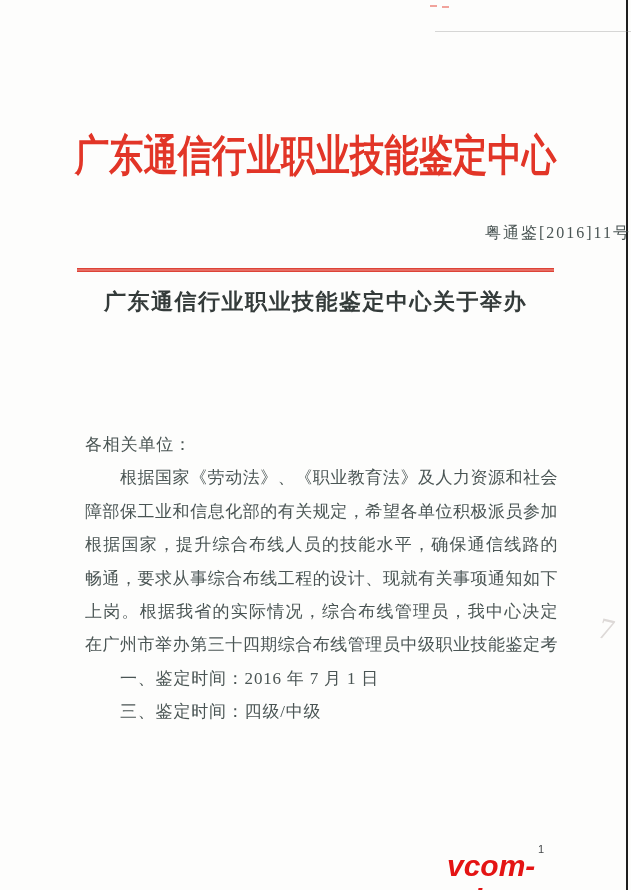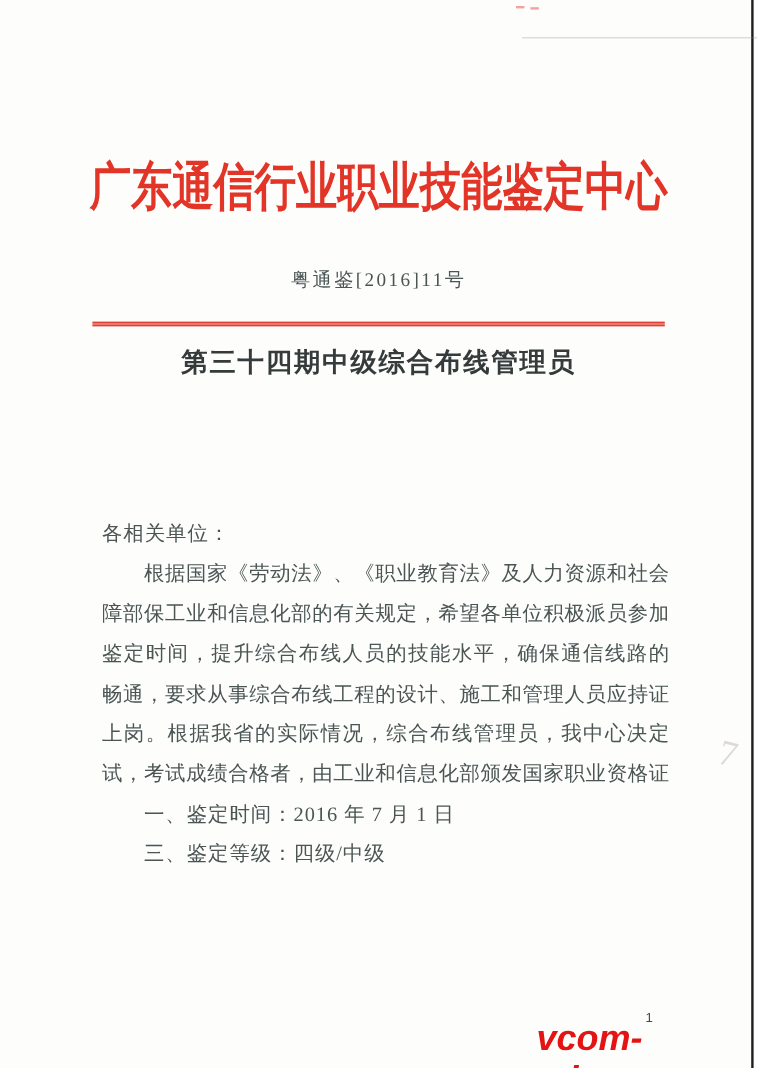--- a/index.html
+++ b/index.html
@@ -65,21 +65,21 @@
     color: var(--header-red, #e23527);
     transform: scaleX(0.8);
     transform-origin: 50% 50%;
   }
 
   .doc-number {
     position: absolute;
     top: 223px;
     left: 0;
     width: 100%;
-    text-align: center;
+    text-align: right;
     font-size: 16px;
     letter-spacing: 2px;
     color: var(--body-text, #4a5554);
   }
 
   .red-rule {
     position: absolute;
     top: 268px;
     left: 77px;
     width: 477px;
@@ -171,31 +171,31 @@
   <div class="scan-speck speck-2"></div>
   <div class="bleedthrough">7</div>
 
   <div class="header-title">广东通信行业职业技能鉴定中心</div>
 
   <div class="doc-number">粤通鉴[2016]11号</div>
 
   <div class="red-rule"></div>
 
   <div class="notice-title">
-    <div>第三十四期中级综合布线管理员</div>
+    <div>广东通信行业职业技能鉴定中心关于举办</div>
   </div>
 
   <div class="body-block">
     <div class="body-line">各相关单位：</div>
     <div class="body-line justify indent">根据国家《劳动法》、《职业教育法》及人力资源和社会保</div>
     <div class="body-line justify">障部、工业和信息化部的有关规定，希望各单位积极派员参加</div>
-    <div class="body-line justify">鉴定时间，提升综合布线人员的技能水平，确保通信线路的</div>
-    <div class="body-line justify">畅通，要求从事综合布线工程的设计、施工和管理人员应持证</div>
+    <div class="body-line justify">根据国家，提升综合布线人员的技能水平，确保通信线路的</div>
+    <div class="body-line justify">畅通，要求从事综合布线工程的设计、现就有关事项通知如下</div>
     <div class="body-line justify">上岗。根据我省的实际情况，综合布线管理员，我中心决定</div>
-    <div class="body-line justify">试，考试成绩合格者，由工业和信息化部颁发国家职业资格证</div>
+    <div class="body-line justify">在广州市举办第三十四期综合布线管理员中级职业技能鉴定考</div>
     <div class="body-line indent">一、鉴定时间：2016 年 7 月 1 日</div>
-    <div class="body-line indent">三、鉴定等级：四级/中级</div>
+    <div class="body-line indent">三、鉴定时间：四级/中级</div>
   </div>
 
   <div class="page-number">1</div>
   <div class="watermark">vcom-edu.com</div>
 
 </div>
 
 </body></html>

